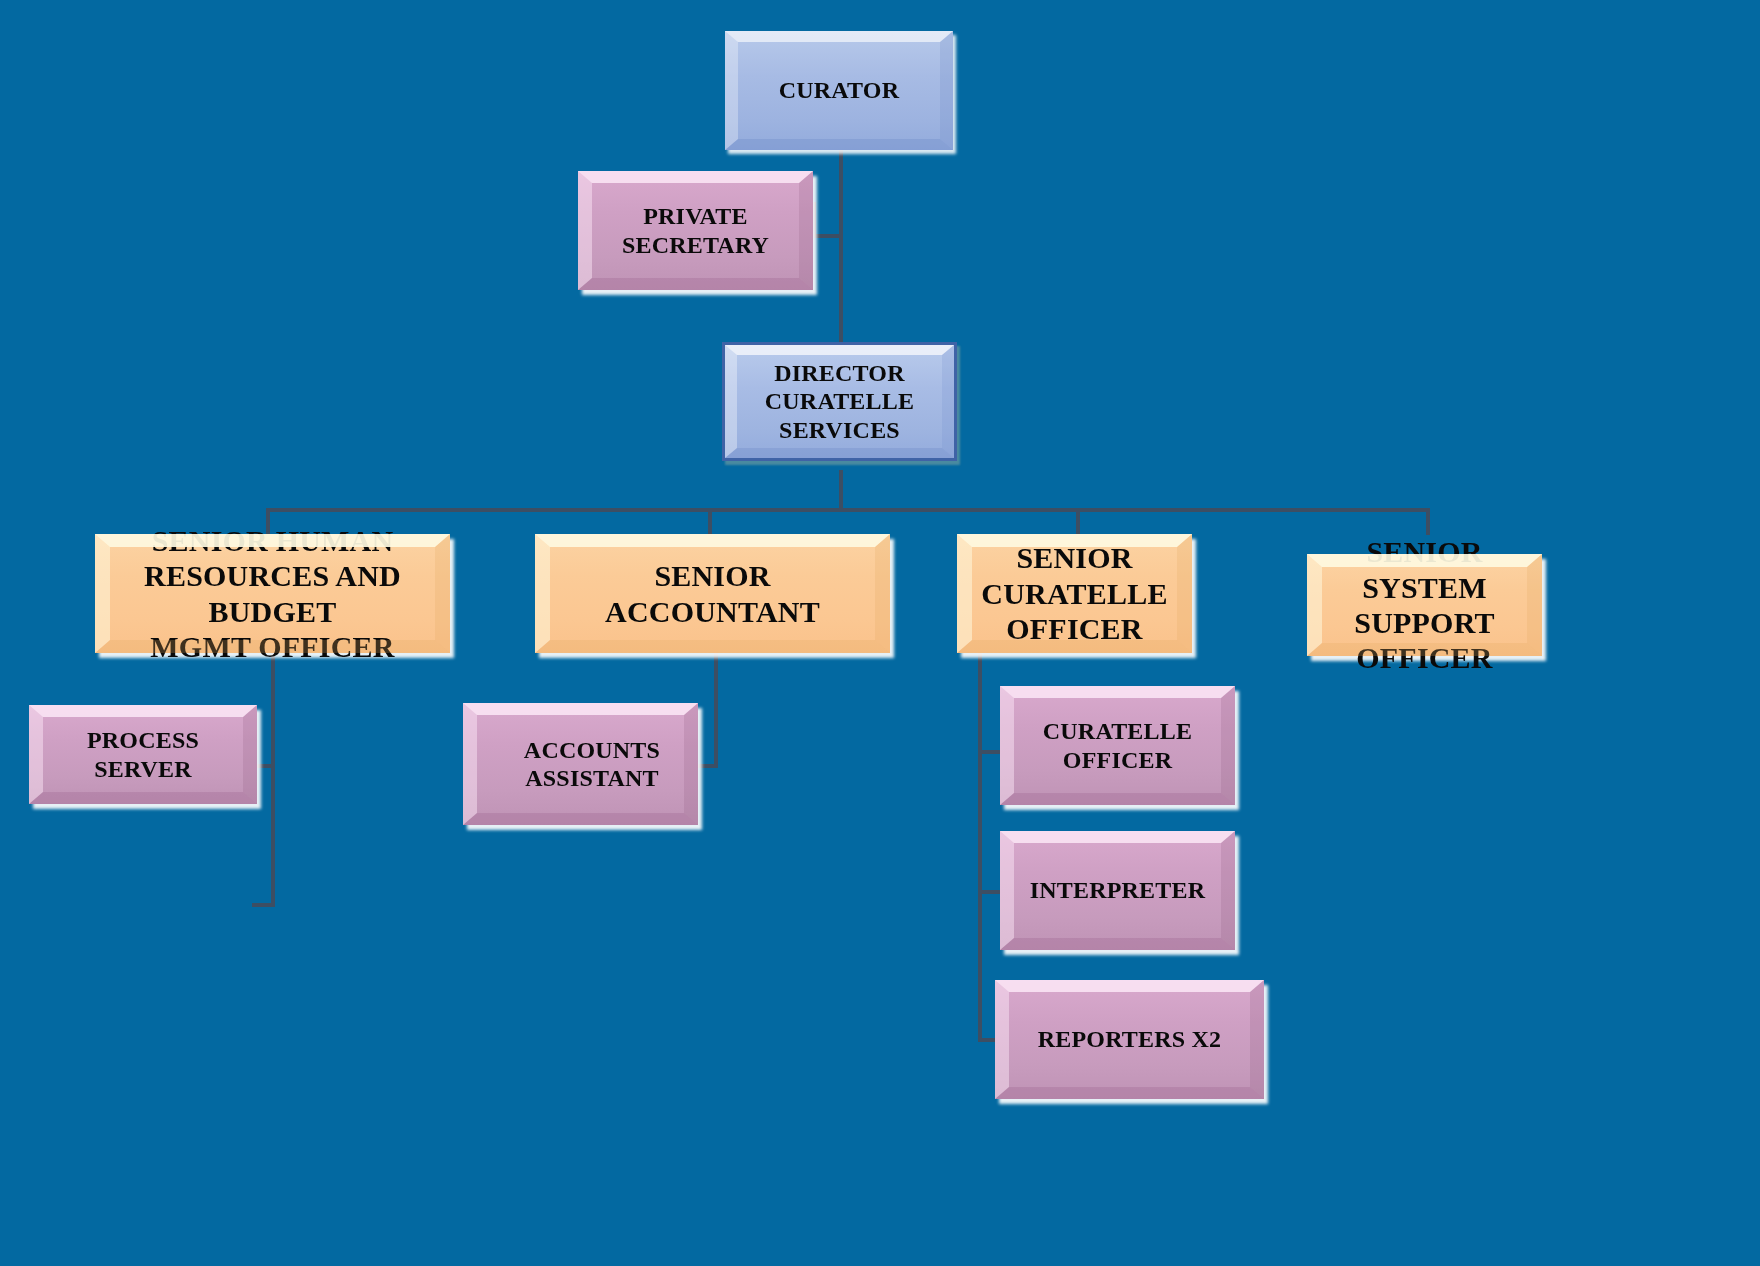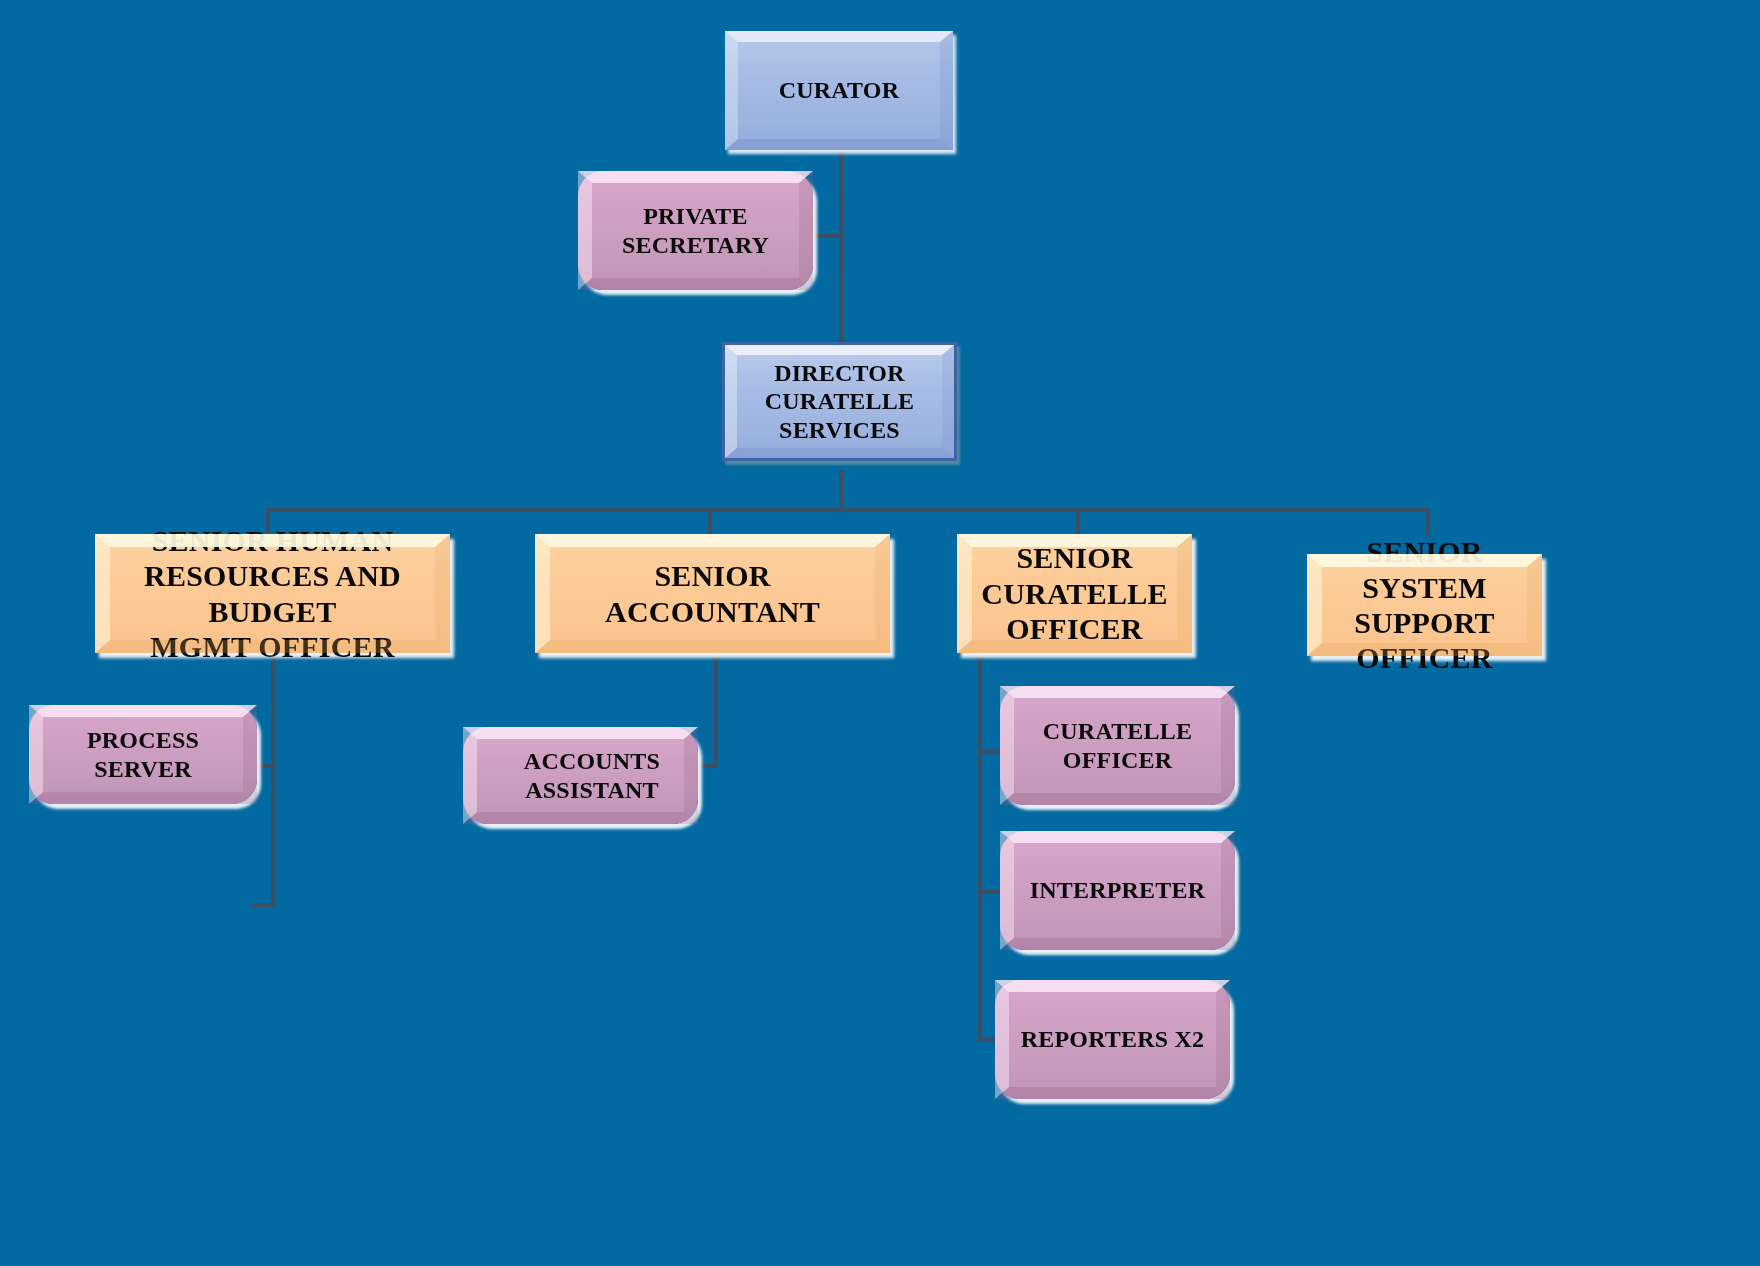--- a/index.html
+++ b/index.html
@@ -81,21 +81,20 @@
     border-left: 12px solid rgba(255,255,255,0.34);
     border-right: 12px solid rgba(110,140,200,0.20);
     border-bottom: 10px solid rgba(100,130,195,0.26);
   }
 
   
   .pink {
     background:
       linear-gradient(to bottom, #d9a9cd 0%, #cfa0c4 35%, #c79bbd 72%, #bf93b5 100%);
     box-shadow: 4px 5px 3px rgba(255,255,255,0.9);
-    border-radius: 25px;
   }
   .pink::before {
     border-top: 12px solid rgba(255,236,250,0.80);
     border-left: 14px solid rgba(255,235,250,0.45);
     border-right: 14px solid rgba(150,95,135,0.22);
     border-bottom: 12px solid rgba(150,95,135,0.28);
   }
 
   
   .orange {
@@ -181,31 +180,31 @@
 SUPPORT
 OFFICER</span>
   </div>
 
   <div class="node pink fs-24" style="left:29px; top:705px; width:228px; height:99px;">
     <span class="label">PROCESS
 SERVER</span>
   </div>
 
 
-  <div class="node pink fs-24" style="left:463px; top:727px; width:235px; height:97px;padding-left:33px;">
+  <div class="node pink fs-24" style="left:463px; top:703px; width:235px; height:122px;padding-left:33px;">
     <span class="label">ACCOUNTS
 ASSISTANT</span>
   </div>
 
   <div class="node pink fs-24" style="left:1000px; top:686px; width:235px; height:119px;">
     <span class="label">CURATELLE
 OFFICER</span>
   </div>
 
   <div class="node pink fs-24" style="left:1000px; top:831px; width:235px; height:119px;">
     <span class="label">INTERPRETER</span>
   </div>
 
-  <div class="node pink fs-24" style="left:995px; top:980px; width:235px; height:119px;">
+  <div class="node pink fs-24" style="left:995px; top:980px; width:269px; height:119px;">
     <span class="label">REPORTERS X2</span>
   </div>
 
 </div>
 
 </body></html>

